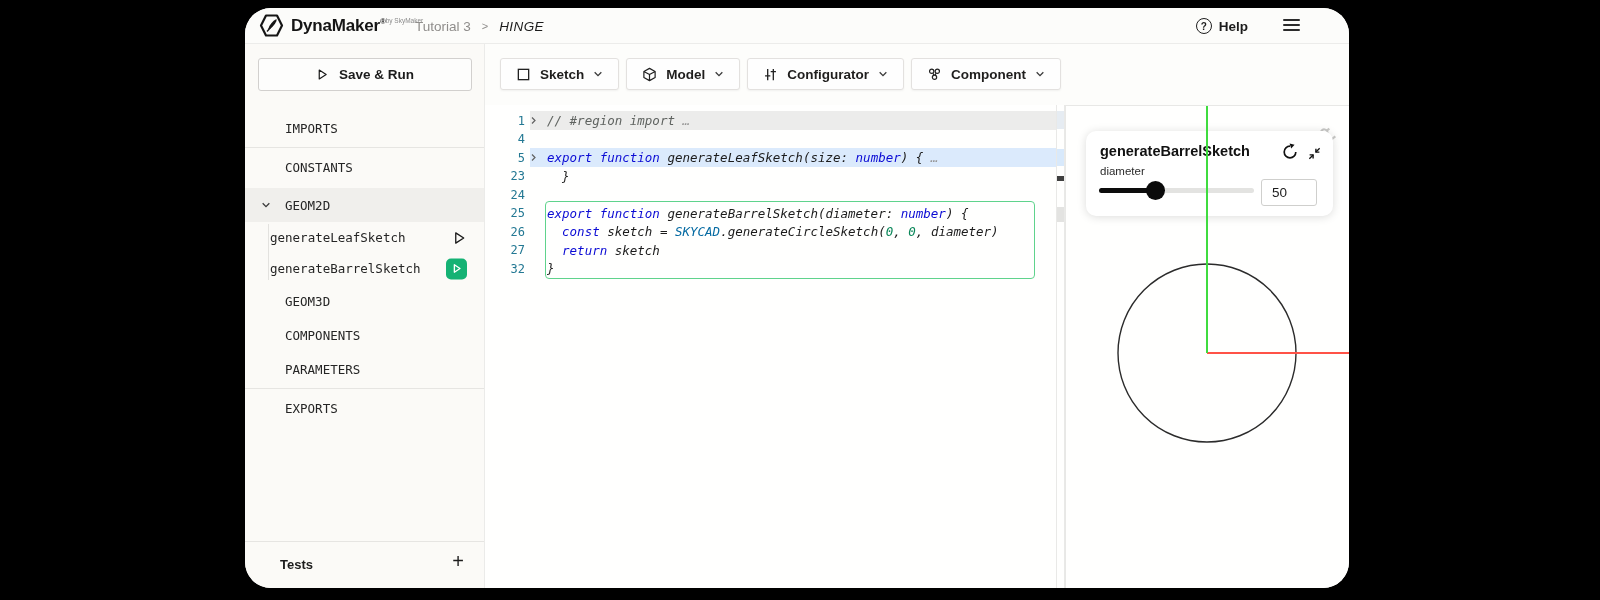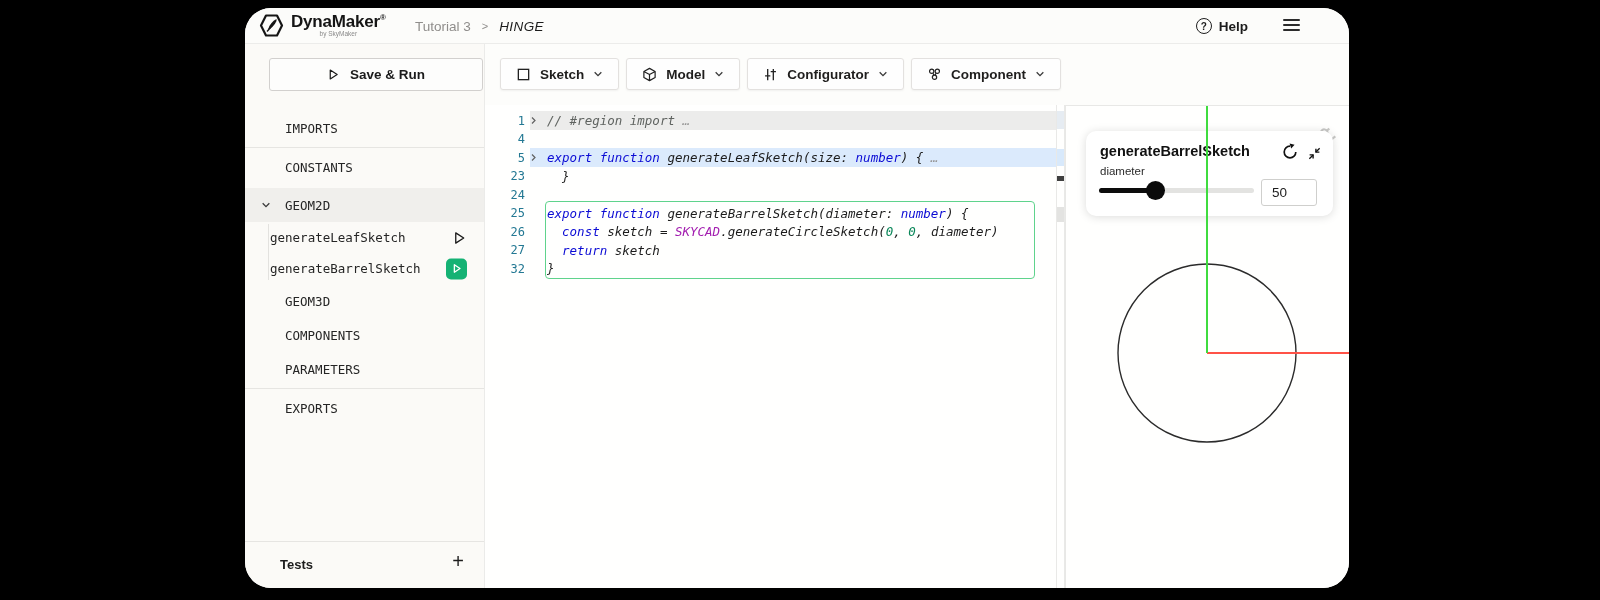--- a/index.html
+++ b/index.html
@@ -6,42 +6,42 @@
   html,body { width:1600px; height:600px; background:#000; overflow:hidden;
               font-family:"Liberation Sans", sans-serif; }
 
   #app { position:absolute; left:245px; top:8px; width:1104px; height:580px;
          background:#fdfdfb; border-radius:26px; overflow:hidden; }
 
   
   .topbar { position:absolute; left:0; top:0; right:0; height:36px; background:#fcfcfa;
             border-bottom:1px solid #ececea; z-index:20; }
   .logo { position:absolute; left:13px; top:4px; display:flex; align-items:center; gap:6px; }
-  .logo-text { display:flex; flex-direction:column; align-items:center; line-height:1; }
+  .logo-text { display:flex; flex-direction:row; align-items:flex-start; line-height:1; }
   .logo-name { font-size:17px; font-weight:bold; color:#151515; letter-spacing:-0.2px; }
   .logo-name sup { font-size:8px; }
   .logo-sub { font-size:6.5px; color:#8a8a8a; margin-top:1px; }
   .breadcrumb { position:absolute; left:170px; top:0; height:36px; display:flex;
                 align-items:center; gap:11px; font-size:13.5px; }
   .bc-muted { color:#8f8d8b; }
   .bc-sep { color:#8f8d8b; font-size:11px; }
   .bc-current { color:#1c1c1c; letter-spacing:0.4px;font-style:italic; }
   .help { position:absolute; right:101px; top:0; height:36px; display:flex; align-items:center;
           gap:7px; font-size:13.5px; font-weight:bold; color:#1c1c1c; cursor:pointer; }
   .help-ic { width:16px; height:16px; border:1.5px solid #1f1f1f; border-radius:50%;
              font-size:10px; font-weight:bold; display:flex; align-items:center;
              justify-content:center; }
   .burger { position:absolute; right:49px; top:11px; width:17px; display:flex;
             flex-direction:column; gap:3px; cursor:pointer; }
   .burger div { height:2px; background:#2b2b2b; border-radius:1px; }
 
   
   .sidebar { position:absolute; left:0; top:36px; width:240px; bottom:0; background:#fbfaf7;
              border-right:1px solid #ebebe9; z-index:10; }
-  .run-btn { margin:14px 13px 0 24px; width:214px; height:33px; background:#fdfdfc;
+  .run-btn { margin:14px 13px 0 13px; width:214px; height:33px; background:#fdfdfc;
              border:1px solid #d2d0ce; border-radius:3px; display:flex; align-items:center;
              justify-content:center; gap:10px; font-size:13.5px; font-weight:bold;
              color:#1b1b1b; cursor:pointer; font-family:"Liberation Sans",sans-serif; }
   .sb-list { margin-top:20px; font-family:"DejaVu Sans Mono", monospace; font-size:12.5px;
              color:#252525; }
   .sb-row { height:34px; display:flex; align-items:center; padding-left:40px;
             position:relative; cursor:pointer; }
   .sb-row.selected { background:#f0efec; }
   .sb-row .chev { position:absolute; left:16px; top:10px; }
   .sb-divider { height:1px; background:#e6e5e2; margin:2px 0; }
@@ -77,21 +77,21 @@
             align-items:center; font-size:12.5px; white-space:pre; }
   .ed-bg { position:absolute; left:45px; right:0; top:0; bottom:0; }
   .bg-gray { background:#ececeb; }
   .bg-blue { background:#dbeafc; }
   .ed-num { position:relative; width:40px; text-align:right; color:#237893; font-size:12px;
             flex:none; }
   .ed-fold { position:relative; width:17px; flex:none; display:flex; justify-content:center; }
   .ed-code { position:relative; padding-left:0; }
   .ed-code { margin-left:5px;font-style:italic; }
   .tk-kw { color:#0b0bd4; }
-  .tk-type { color:#a21caf; }
+  .tk-type { color:#0369a1; }
   .tk-num { color:#098658; }
   .tk-plain { color:#1c1c1c; }
   .tk-comment { color:#5f6360; }
   .tk-fold { color:#969696; }
   .fn-box { position:absolute; left:60px; top:96px; width:490px; height:78px;
             border:1.5px solid #5fd38c; border-radius:4px; pointer-events:none; }
   .ruler { position:absolute; left:571px; top:0; bottom:0; width:9px; background:#fffffe;
            border-left:1px solid #e9e9e7; border-right:1px solid #e9e9e7; }
   .ruler .mark { position:absolute; left:0; right:0; }
 

